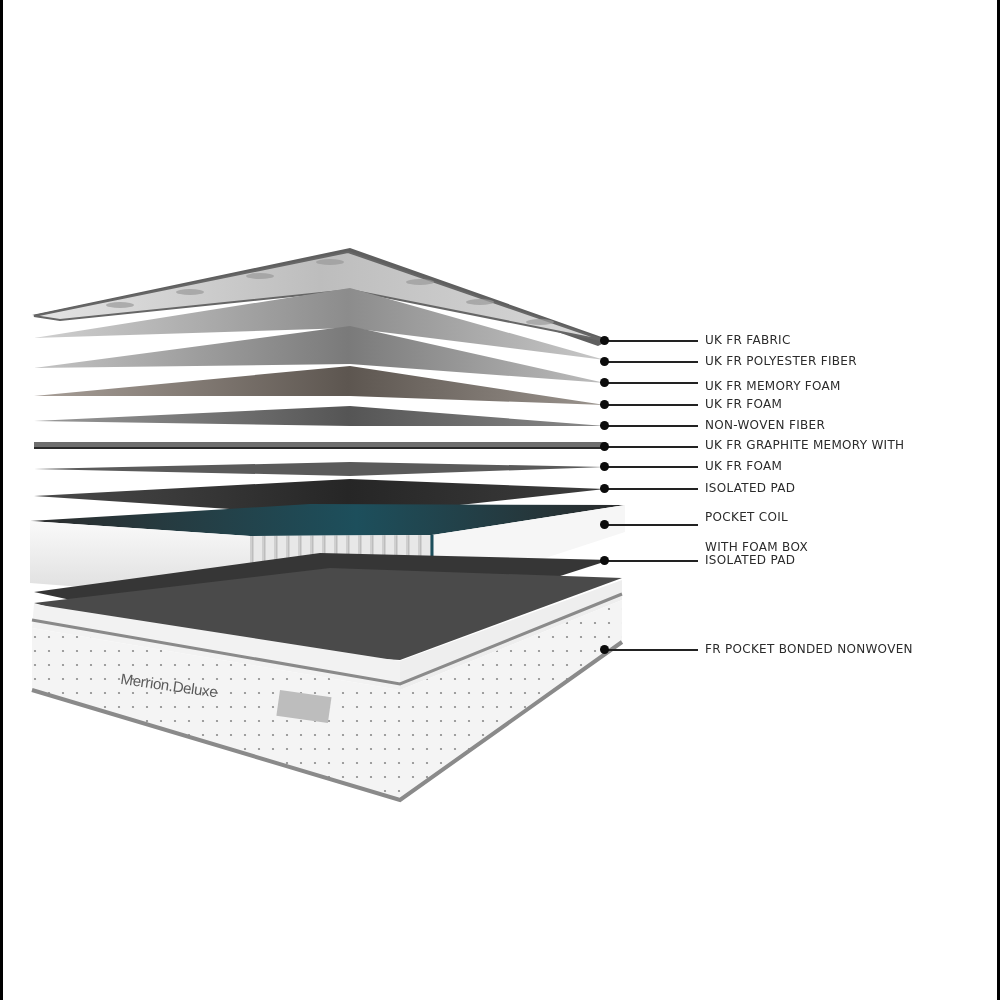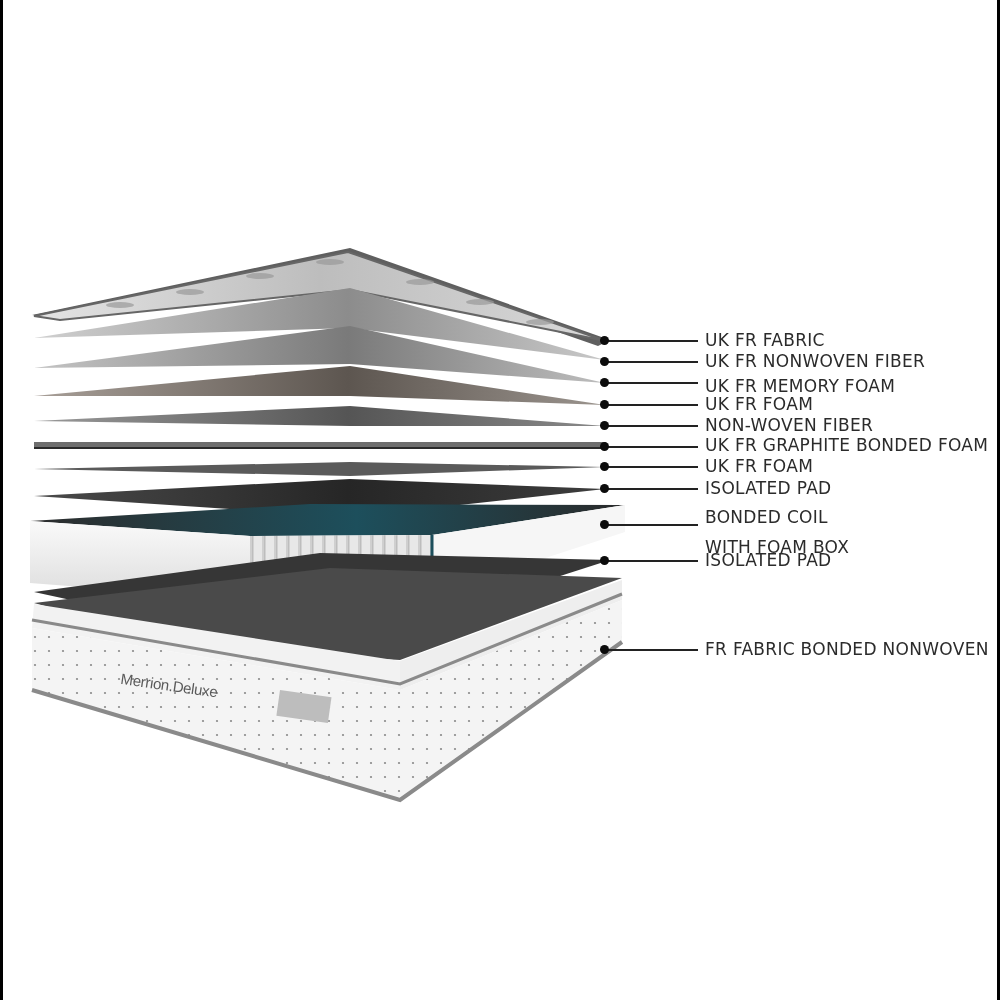--- a/index.html
+++ b/index.html
@@ -6,21 +6,21 @@
     body {
       width: 1000px; height: 1000px; position: relative; overflow: hidden;
       background: #ffffff;
       font-family: "DejaVu Sans", "Liberation Sans", sans-serif;
     }
     .edge-left { position: absolute; left: 0; top: 0; width: 3px; height: 1000px; background: #000; }
     .edge-right { position: absolute; right: 0; top: 0; width: 3px; height: 1000px; background: #000; }
     svg.art { position: absolute; left: 0; top: 0; width: 1000px; height: 1000px; }
     .label {
       position: absolute; left: 705px;
-      font-size: 17px; letter-spacing: 0.3px; color: #2b2b2b;
+      font-size: 12px; letter-spacing: 0.3px; color: #2b2b2b;
       line-height: 17px; white-space: nowrap;
     }
     .leader { position: absolute; left: 605px; width: 93px; height: 2px; background: #222; }
     .dot { position: absolute; width: 9px; height: 9px; border-radius: 50%; background: #0c0c0c; left: 600px; }
     .brand {
       position: absolute; left: 122px; top: 670px;
       font-family: "Liberation Sans", sans-serif; font-size: 15px; color: #5a5a5a;
       transform: rotate(8deg); transform-origin: left top; letter-spacing: -0.3px;
     }
   </style>
@@ -131,60 +131,60 @@
 <div class="brand">Merrion.Deluxe</div>
 
 <div>
   <div class="leader" style="top:340px"></div>
   <div class="dot" style="top:336px"></div>
   <div class="label" style="top:332px">UK FR FABRIC</div>
 </div>
 <div>
   <div class="leader" style="top:361px"></div>
   <div class="dot" style="top:357px"></div>
-  <div class="label" style="top:353px">UK FR NONWOVEN FIBER</div>
+  <div class="label" style="top:353px">UK FR POLYESTER FIBER</div>
 </div>
 <div>
   <div class="leader" style="top:382px"></div>
   <div class="dot" style="top:378px"></div>
   <div class="label" style="top:378px">UK FR MEMORY FOAM</div>
 </div>
 <div>
   <div class="leader" style="top:404px"></div>
   <div class="dot" style="top:400px"></div>
   <div class="label" style="top:396px">UK FR FOAM</div>
 </div>
 <div>
   <div class="leader" style="top:425px"></div>
   <div class="dot" style="top:421px"></div>
   <div class="label" style="top:417px">NON-WOVEN FIBER</div>
 </div>
 <div>
   <div class="leader" style="top:446px"></div>
   <div class="dot" style="top:442px"></div>
-  <div class="label" style="top:437px">UK FR GRAPHITE BONDED FOAM</div>
+  <div class="label" style="top:437px">UK FR GRAPHITE MEMORY WITH</div>
 </div>
 <div>
   <div class="leader" style="top:466px"></div>
   <div class="dot" style="top:462px"></div>
   <div class="label" style="top:458px">UK FR FOAM</div>
 </div>
 <div>
   <div class="leader" style="top:488px"></div>
   <div class="dot" style="top:484px"></div>
   <div class="label" style="top:480px">ISOLATED PAD</div>
 </div>
 <div>
   <div class="leader" style="top:524px"></div>
   <div class="dot" style="top:520px"></div>
-  <div class="label" style="top:509px">BONDED COIL</div>
+  <div class="label" style="top:509px">POCKET COIL</div>
   <div class="label" style="top:539px">WITH FOAM BOX</div>
 </div>
 <div>
   <div class="leader" style="top:560px"></div>
   <div class="dot" style="top:556px"></div>
   <div class="label" style="top:552px">ISOLATED PAD</div>
 </div>
 <div>
   <div class="leader" style="top:649px"></div>
   <div class="dot" style="top:645px"></div>
-  <div class="label" style="top:641px">FR FABRIC BONDED NONWOVEN</div>
+  <div class="label" style="top:641px">FR POCKET BONDED NONWOVEN</div>
 </div>
 
 </body></html>

